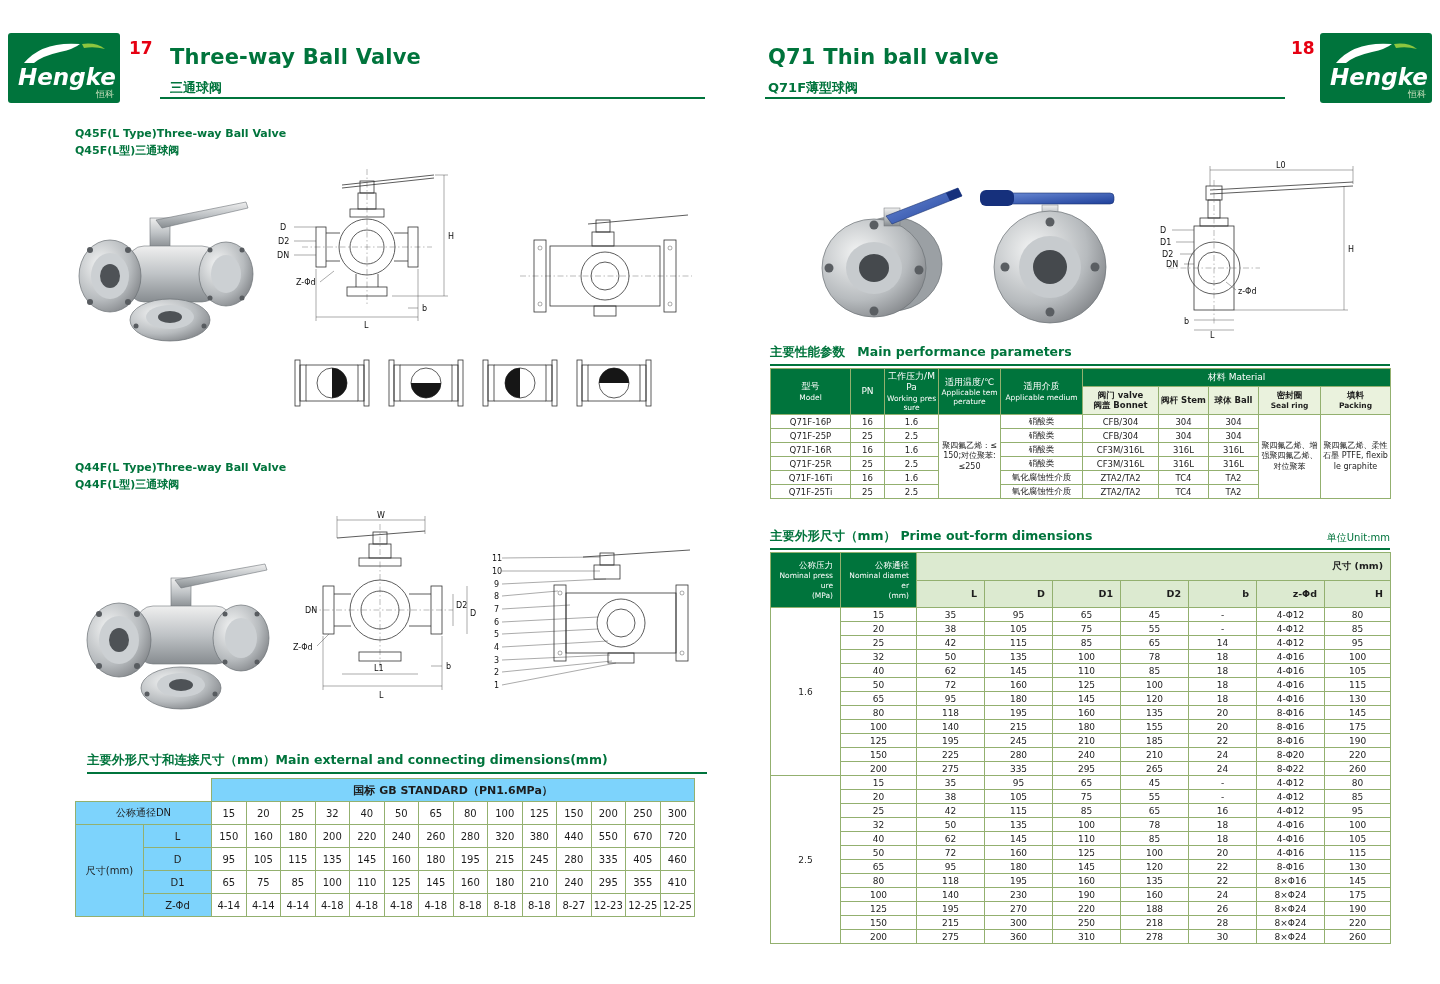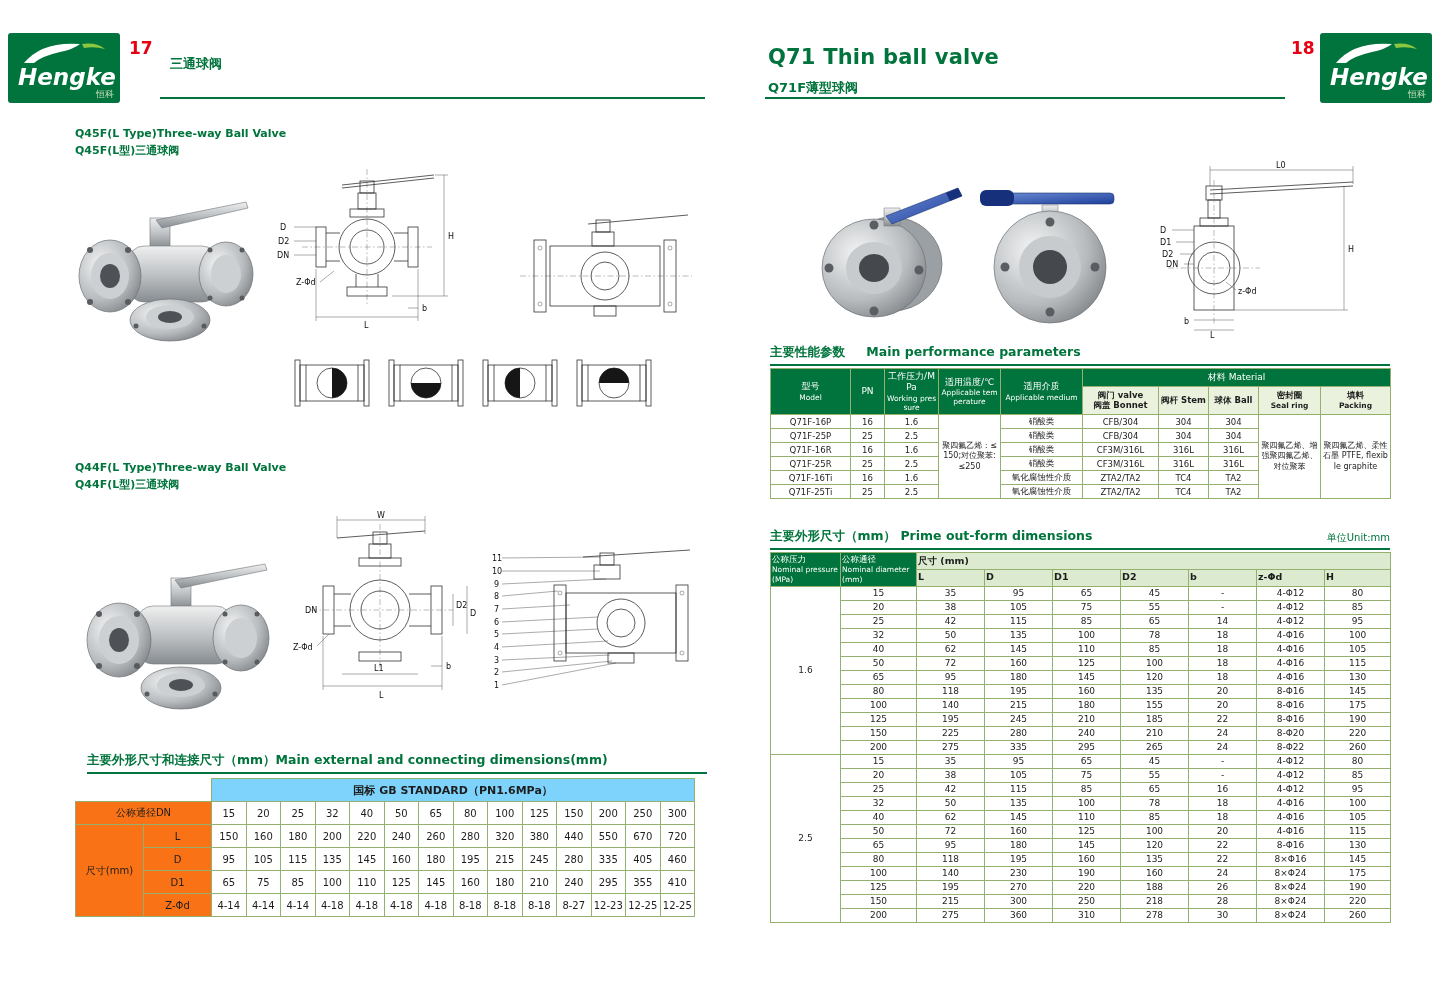--- a/index.html
+++ b/index.html
@@ -11,29 +11,29 @@
   .hdr-sub{font-size:13px;color:#00743c;margin-top:10px;font-weight:bold}
   .hdr-rule{height:2px;background:#00743c}
   .sec-head{font-size:11px;font-weight:bold;color:#00743c;line-height:1.5}
   .tbl-title{font-size:12.5px;font-weight:bold;color:#00743c;padding-bottom:3px;border-bottom:2px solid #00743c}
   .unit-note{font-size:10px;color:#00743c;font-weight:normal}
   table{border-collapse:collapse;table-layout:fixed;background:#fff}
   td,th{border:1px solid #93b06f;overflow:hidden;word-break:break-all}
   .ltable{width:620px}
   .ltable td{height:23px;font-size:10px;text-align:center;vertical-align:middle}
   .ltable .ghead{background:#7dd3fc;font-weight:bold;font-size:11px;color:#1d1d1d}
-  .ltable .lbl{background:#f97316}
+  .ltable .lbl{background:#7dd3fc}
   .ltable .nob{border-top:none;border-left:none;background:#fff}
   .ptable{width:620px}
   .ptable th{background:#00743c;color:#fff;font-weight:normal;font-size:9px;line-height:1.25;padding:2px 1px;text-align:center}
   .ptable tr.sub2 th{background:#eaf2dd;color:#1d1d1d;font-size:8.5px;font-weight:bold}
   .ptable td{font-size:8.5px;text-align:center;height:14px;padding:0 1px;vertical-align:middle}
   .ptable td.note{font-size:8px;line-height:1.35;padding:1px 2px}
   .otable{width:620px}
-  .otable th{font-size:8.5px;line-height:1.3;padding:1px;text-align:left}
+  .otable th{font-size:8.5px;line-height:1.3;padding:7px;text-align:right}
   .otable th.dk{background:#00743c;color:#fff;font-weight:normal}
   .otable th.lt{background:#dcead0;color:#1d1d1d;font-weight:bold;font-size:9.5px}
   .otable td{font-size:9px;text-align:center;height:14px;padding:0;vertical-align:middle}
   .blk{display:block}
   .en{font-size:7.5px}
   svg text{font-family:"DejaVu Sans","Liberation Sans",sans-serif}
   .dim{font-size:8px;fill:#111}
   .ln{stroke:#333;stroke-width:.8;fill:none}
   .thin{stroke:#444;stroke-width:.45;fill:none}
   .cl{stroke:#666;stroke-width:.45;stroke-dasharray:6 2.5 1.5 2.5;fill:none}
@@ -65,20 +65,21 @@
   <svg width="112" height="70" viewBox="0 0 112 70">
     <rect width="112" height="70" rx="3" fill="#00743c"></rect>
     <path d="M16 30 Q34 8 72 11 Q66 16 52 19 Q34 23 26 30 Z" fill="#ffffff"></path>
     <path d="M74 11 Q88 9 97 16 Q86 13 76 15 Z" fill="#8dc63f"></path>
     <text x="10" y="52" font-size="23" font-weight="bold" font-style="italic" fill="#ffffff">Hengke</text>
     <text x="88" y="64" font-size="9" fill="#cfe3c0">恒科</text>
   </svg>
 </div>
 <div class="abs pagenum" style="left:129px;top:38px">17</div>
 <div class="abs" style="left:170px;top:45px">
+  <div class="hdr-title">Three-way Ball Valve</div>
   <div class="hdr-sub">三通球阀</div>
 </div>
 <div class="abs hdr-rule" style="left:160px;top:97px;width:545px"></div>
 
 <div class="abs" style="left:768px;top:45px">
   <div class="hdr-title">Q71 Thin ball valve</div>
   <div class="hdr-sub">Q71F薄型球阀</div>
 </div>
 <div class="abs hdr-rule" style="left:765px;top:97px;width:520px"></div>
 <div class="abs pagenum" style="left:1291px;top:38px">18</div>
@@ -534,21 +535,21 @@
     <line class="thin" x1="88" y1="130" x2="78" y2="122"></line>
     <line class="thin" x1="46" y1="160" x2="86" y2="160"></line>
     <text class="dim" x="36" y="164">b</text>
     <line class="thin" x1="46" y1="170" x2="86" y2="170"></line>
     <text class="dim" x="62" y="178">L</text>
   </svg>
 </div>
 
 <div class="abs tbl-title" style="left:770px;top:344px;width:620px">
   <span>主要性能参数</span>
-  <span style="margin-left:17px">Main performance parameters</span>
+  <span style="margin-left:8px">Main performance parameters</span>
 </div>
 <table class="ptable abs" style="left:770px;top:368px">
   <colgroup>
     <col style="width:80px">
       <col style="width:34px">
       <col style="width:54px">
       <col style="width:62px">
       <col style="width:82px">
     <col style="width:76px">
       <col style="width:50px">

